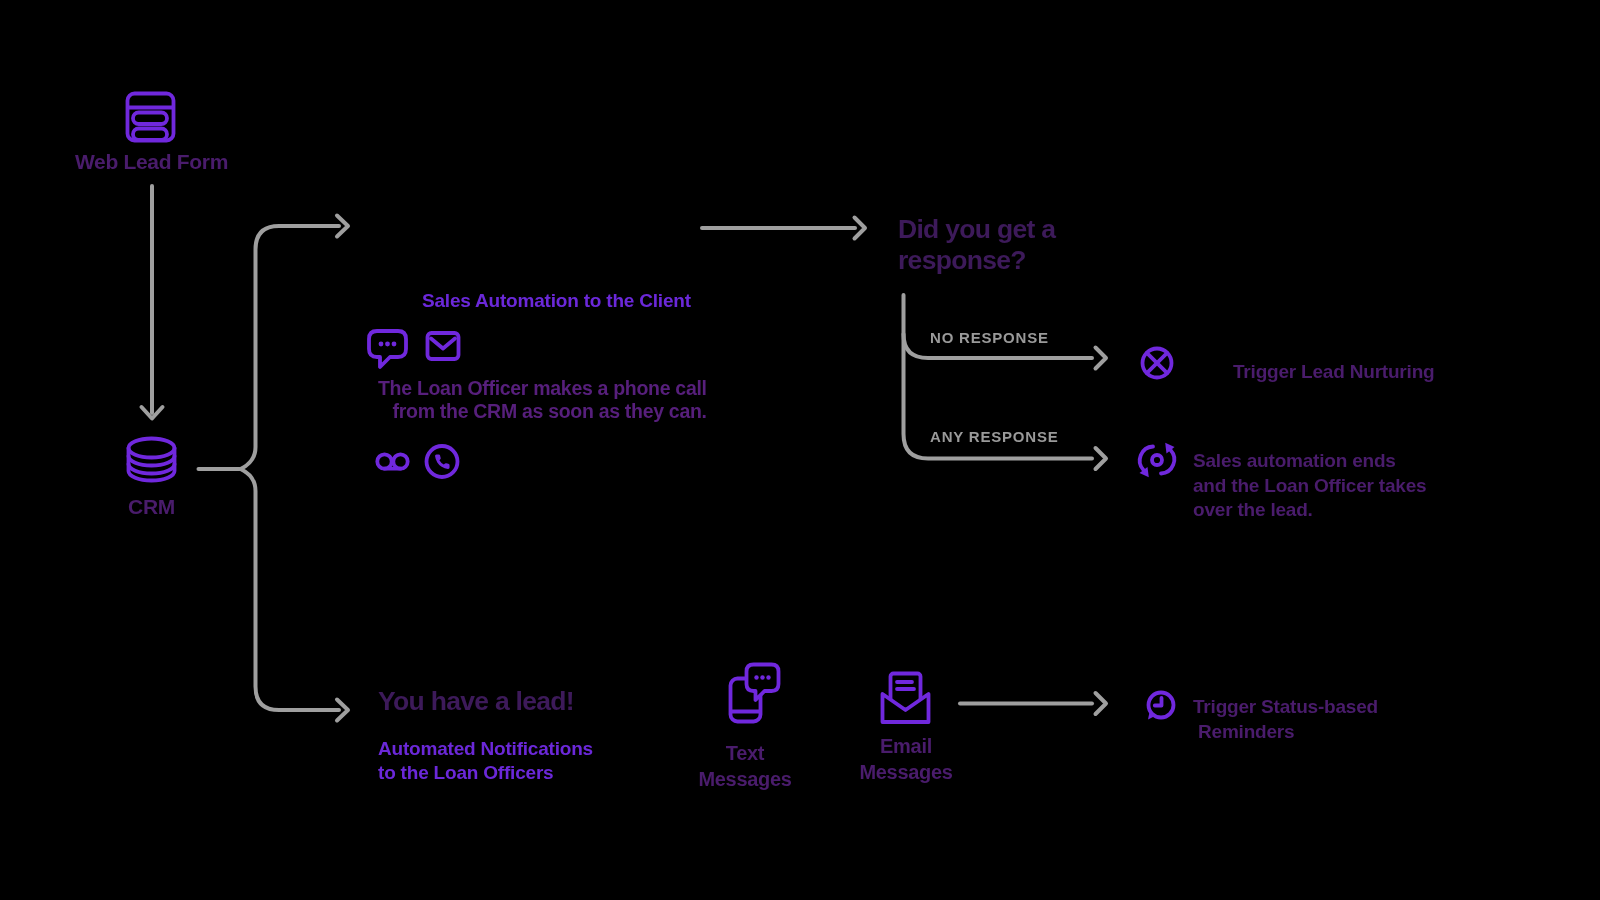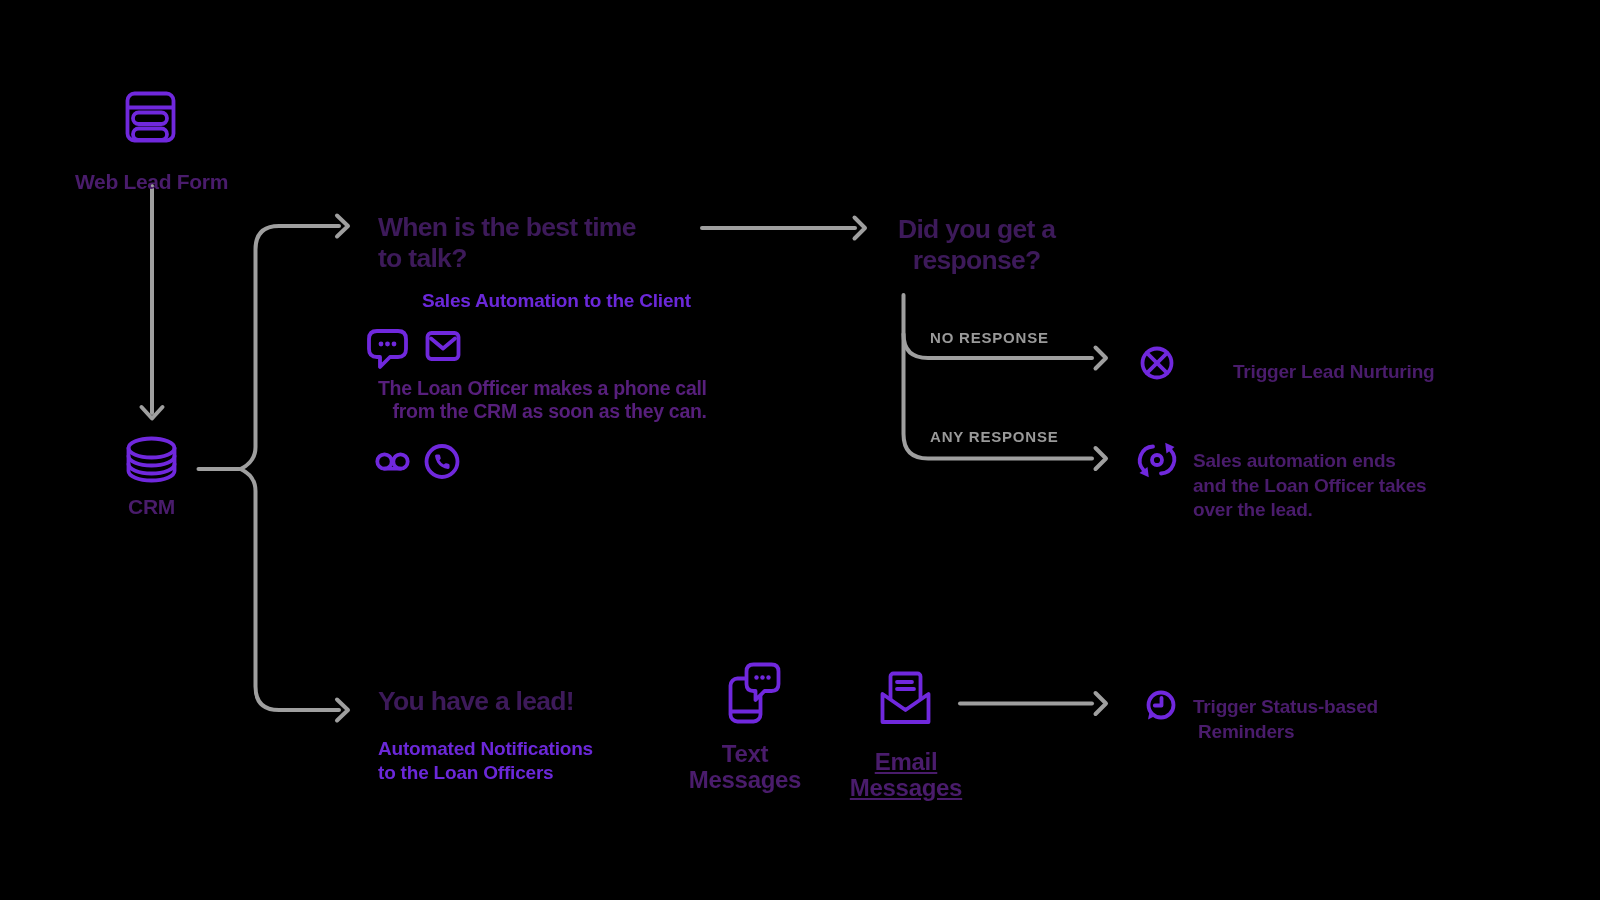--- a/index.html
+++ b/index.html
@@ -9,21 +9,21 @@
   .ln path{stroke:var(--arrow-gray,#9f9f9f);stroke-width:4;fill:none;stroke-linecap:round;stroke-linejoin:round;}
   .ic path,.ic rect,.ic circle,.ic ellipse{stroke:var(--icon-purple,#7028dd);stroke-width:3.8;fill:none;
           stroke-linecap:round;stroke-linejoin:round;}
   .ic .fill{fill:var(--icon-purple,#7028dd);stroke:none;}
   .ic .masked{fill:var(--background,#000);}
   .t{position:absolute;font-weight:700;}
   .h{font-size:26.5px;line-height:31px;letter-spacing:-0.7px;color:var(--heading-purple,#3d1a5a);}
   .sub{font-size:19px;line-height:23.5px;letter-spacing:-0.2px;color:var(--accent-purple,#6b28d9);}
   .b{font-size:19.5px;line-height:23px;letter-spacing:-0.3px;color:var(--body-purple,#571f7c);text-align:right;}
   .lbl{font-size:21px;line-height:24px;letter-spacing:-0.3px;color:var(--result-purple,#4a1c6c);text-align:center;}
-  .msg{font-size:24px;line-height:25.5px;letter-spacing:-0.3px;color:var(--result-purple,#4a1c6c);text-align:center;}
+  .msg{font-size:20px;line-height:25.5px;letter-spacing:-0.3px;color:var(--result-purple,#4a1c6c);text-align:center;}
   .res{font-size:19px;line-height:24.5px;letter-spacing:-0.2px;color:var(--result-purple,#4a1c6c);}
   .gl{font-size:15px;line-height:16px;letter-spacing:0.8px;color:var(--label-gray,#9a9a9a);text-align:right;}
   .indent{padding-left:5px;}
 </style>
 </head>
 <body>
 
 <div class="canvas">
 
   <svg class="art" width="1600" height="900" viewBox="0 0 1600 900">
@@ -114,37 +114,33 @@
       <path class="masked" d="M 882.5 694 L 905.5 710 L 928.5 694 V 722 H 882.5 Z"></path>
     </g>
 
     <g class="ic">
       <circle cx="1161" cy="705" r="12.5"></circle>
       <path d="M 1161.5 698 V 705.5 H 1154.8"></path>
       <polygon class="fill" points="1148,719.5 1155.5,715.8 1150,709.8"></polygon>
     </g>
   </svg>
 
-  <div class="t lbl" style="left:48px;top:150px;width:207px;margin-top:20px;">Web Lead Form</div>
+  <div class="t lbl" style="left:48px;top:150px;width:207px;">Web Lead Form</div>
 
   <div class="t lbl" style="left:48px;top:495px;width:207px;">CRM</div>
 
-  <div class="t h" style="left:378px;top:212px;">
-    <div>When is the best time</div>
-    <div>to talk?</div>
-  </div>
 
   <div class="t sub" style="left:378px;top:289px;margin-left:44px;">Sales Automation to the Client</div>
 
   <div class="t b" style="left:378px;top:377px;">
     <div>The Loan Officer makes a phone call</div>
     <div>from the CRM as soon as they can.</div>
   </div>
 
-  <div class="t h" style="left:898px;top:214px;text-align:center;">
+  <div class="t h" style="left:898px;top:214px;">
     <div>Did you get a</div>
     <div>response?</div>
   </div>
 
   <div class="t gl" style="left:930px;top:330px;">NO RESPONSE</div>
 
   <div class="t res" style="left:1233px;top:351px;margin-top:9px;">Trigger Lead Nurturing</div>
 
   <div class="t gl" style="left:930px;top:429px;">ANY RESPONSE</div>
 
@@ -159,21 +155,21 @@
   <div class="t sub" style="left:378px;top:737px;">
     <div>Automated Notifications</div>
     <div>to the Loan Officers</div>
   </div>
 
   <div class="t msg" style="left:665px;top:741px;width:160px;">
     <div>Text</div>
     <div>Messages</div>
   </div>
 
-  <div class="t msg" style="left:826px;top:749px;width:160px;text-decoration:underline;">
+  <div class="t msg" style="left:826px;top:734px;width:160px;">
     <div>Email</div>
     <div>Messages</div>
   </div>
 
   <div class="t res" style="left:1193px;top:695px;">
     <div>Trigger Status-based</div>
     <div class="indent">Reminders</div>
   </div>
 
 </div>

